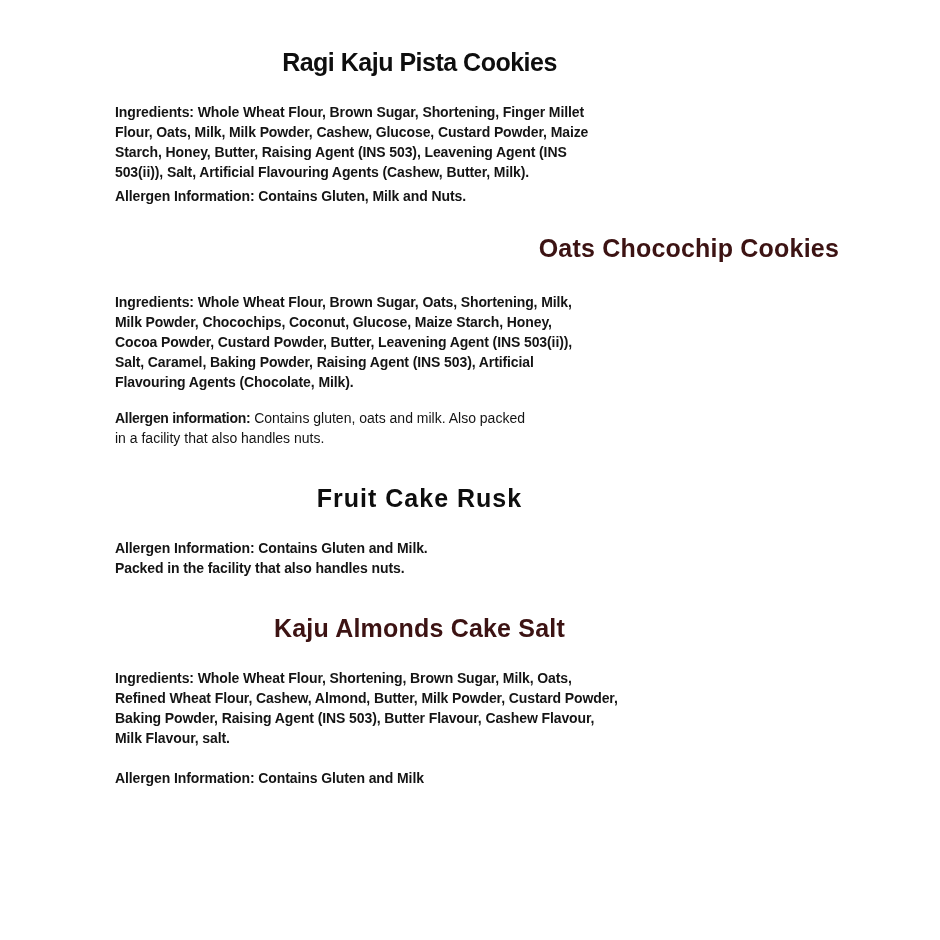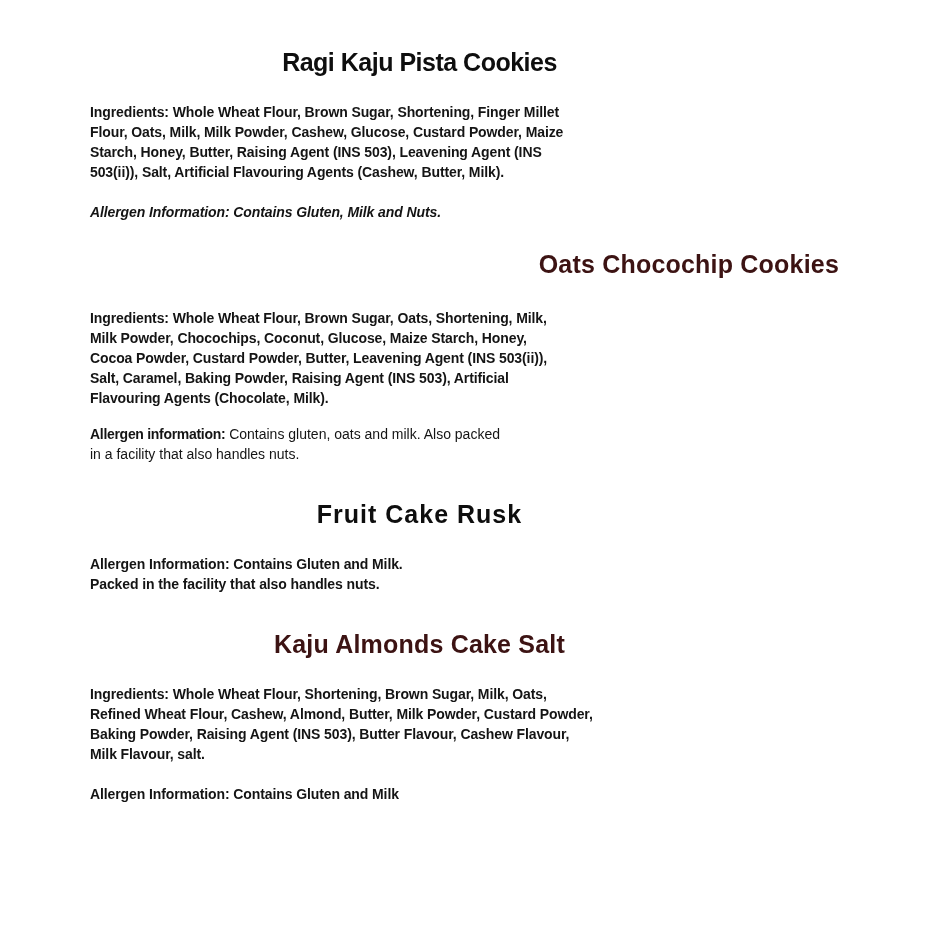--- a/index.html
+++ b/index.html
@@ -18,32 +18,32 @@
     font-size: 25px;
     line-height: 32px;
     font-weight: bold;
     letter-spacing: 0.2px;
     color: #0e0e0e;
   }
   .s1 .title { letter-spacing: -0.5px; }
   .s3 .title { letter-spacing: 1px; }
   .para {
     margin: 0;
-    padding-left: 90px;
+    padding-left: 115px;
     font-size: 14px;
     line-height: 20px;
     font-weight: bold;
     letter-spacing: -0.1px;
     color: #141414;
     white-space: pre;
   }
   
   .s1 .title        { margin-top: 46px; }
   .s1 .ingredients  { margin-top: 24px; }
-  .s1 .allergen     { margin-top: 20px; font-style: italic; }
+  .s1 .allergen     { margin-top: 4px; }
   .s2 .title        { margin-top: 26px; }
   .s2 .ingredients  { margin-top: 28px; }
   .s2 .allergen     { margin-top: 16px; }
   .s3 .title        { margin-top: 34px; }
   .s3 .ingredients  { margin-top: 20px; }
   .s3 .allergen     { margin-top: 24px; }
   .s4 .title        { margin-top: 34px; }
   .s4 .ingredients  { margin-top: 24px; }
   .s4 .allergen     { margin-top: 20px; }
   

